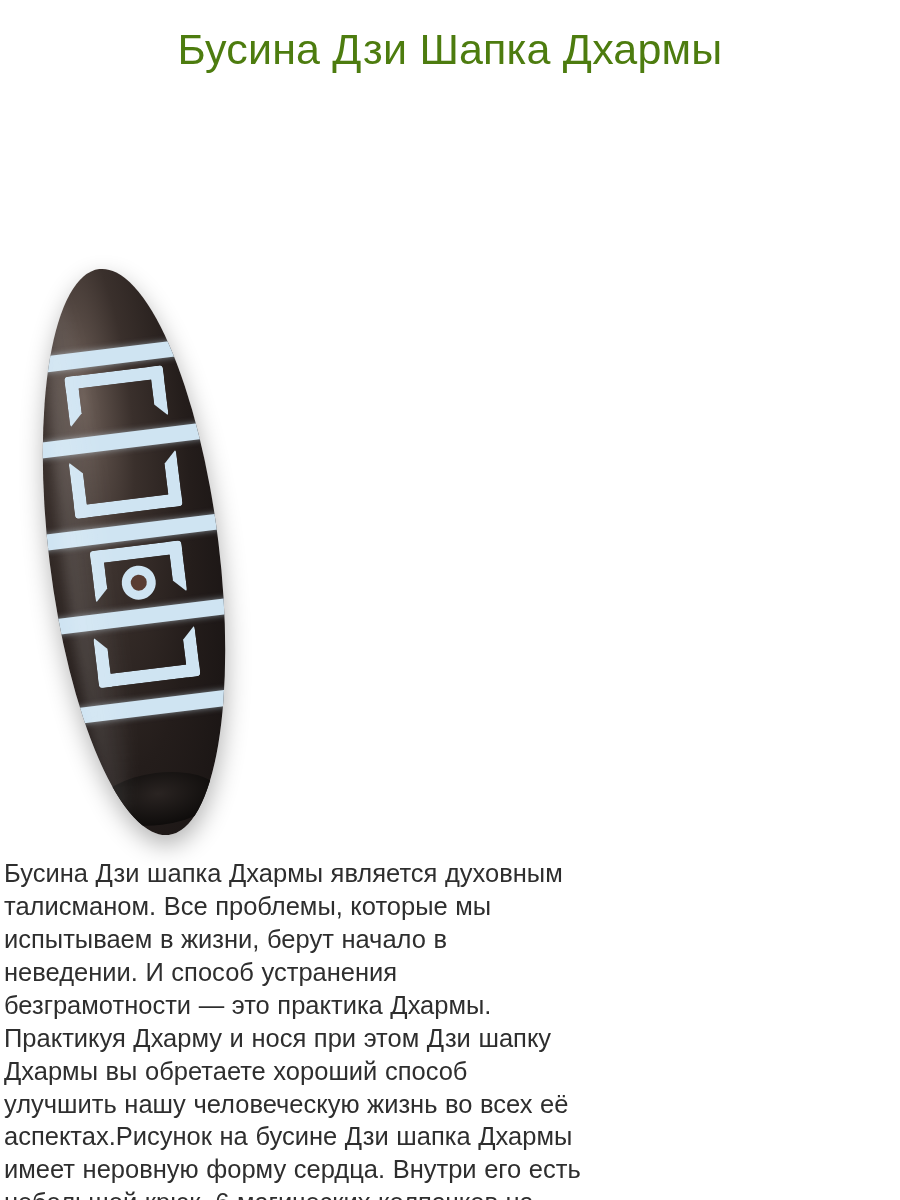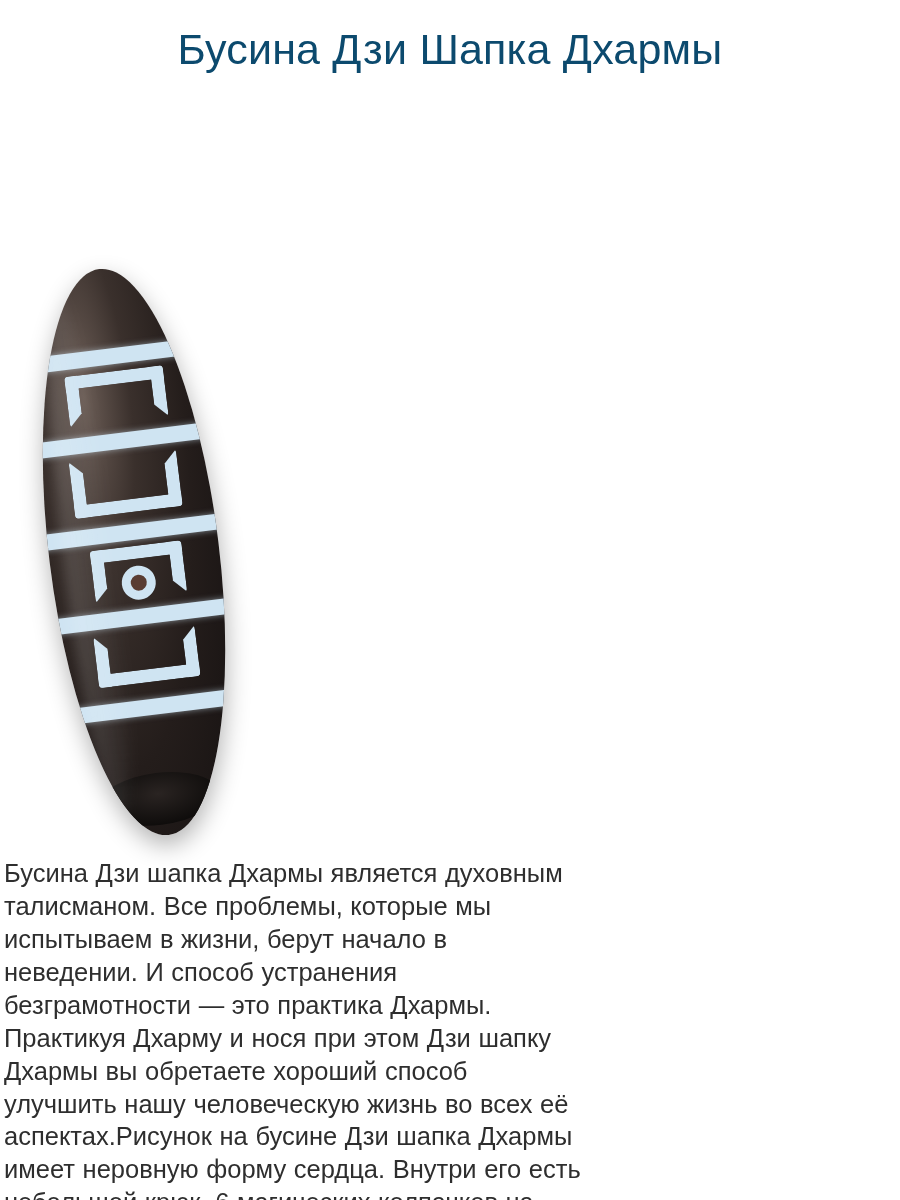--- a/index.html
+++ b/index.html
@@ -17,21 +17,21 @@
   .page {
     position: relative;
     width: 900px;
     height: 1200px;
     box-sizing: border-box;
   }
   .page-title {
     text-align: center;
     font-size: 43px;
     font-weight: 400;
-    color: #0c4a6e;
+    color: #4d7c0f;
     letter-spacing: 0.2px;
     margin: 0;
     padding-top: 26px;
     line-height: 1.1;
   }
   .content {
     display: flex;
     flex-direction: column;
     align-items: flex-start;
     padding: 14px 40px 0 0;

